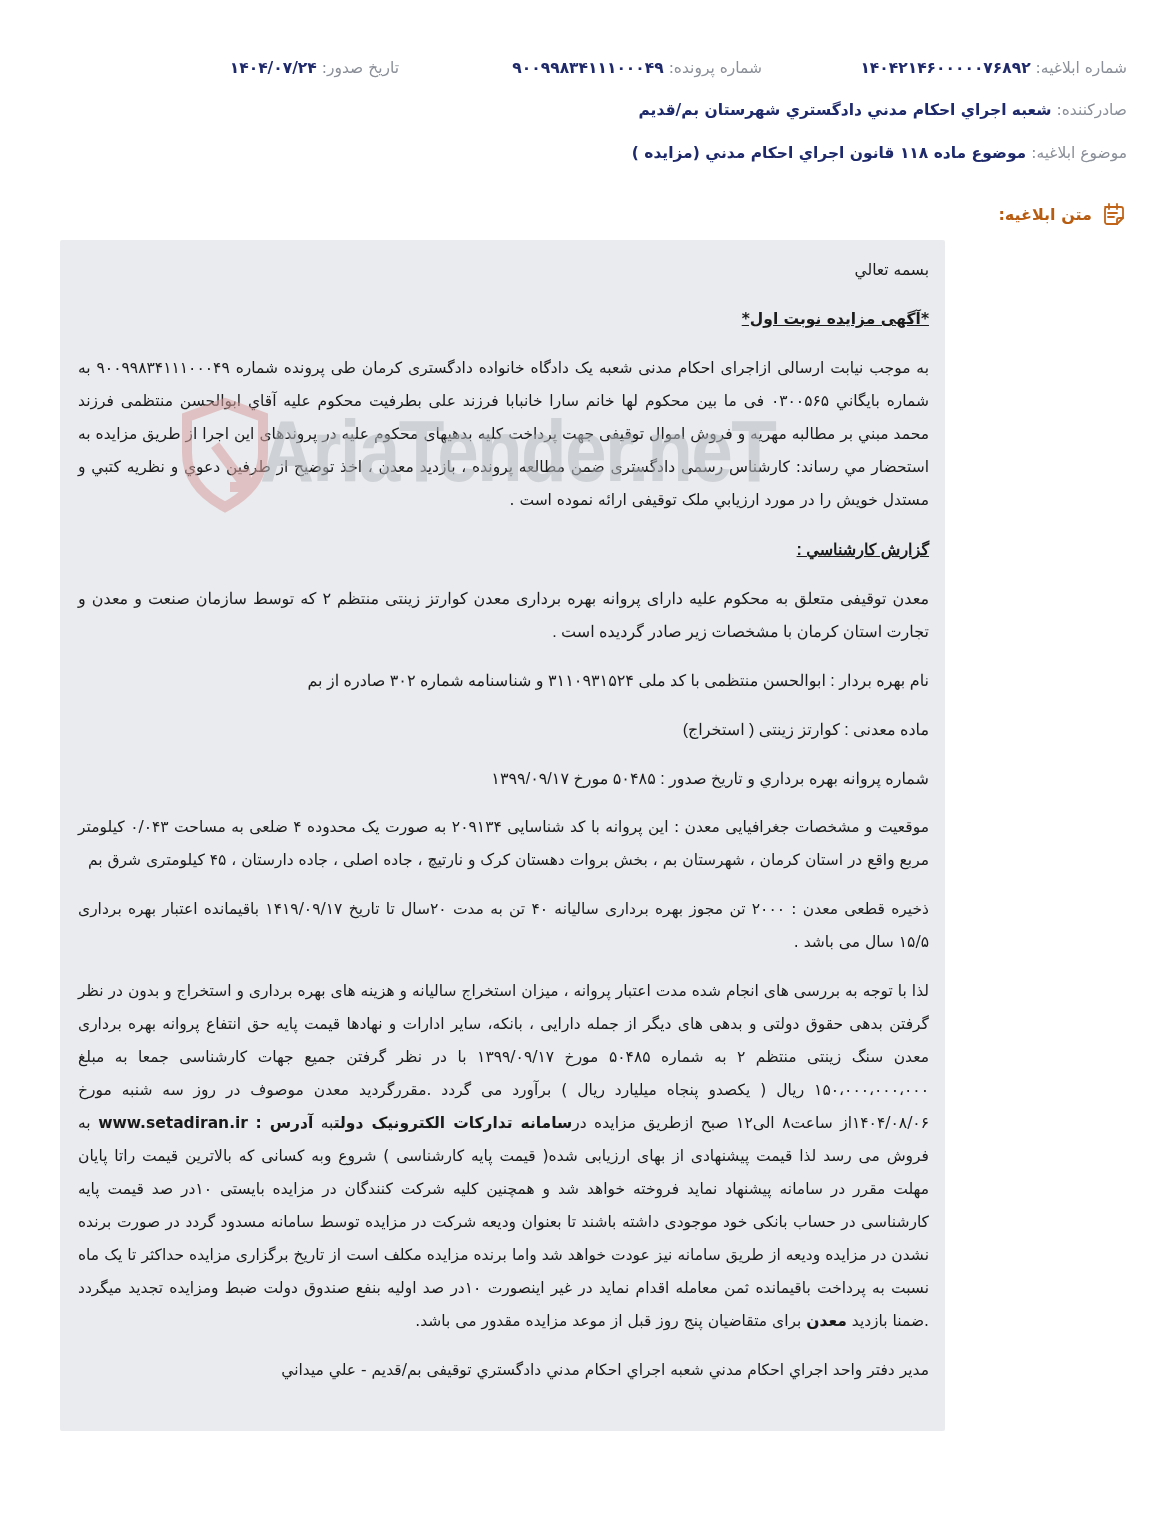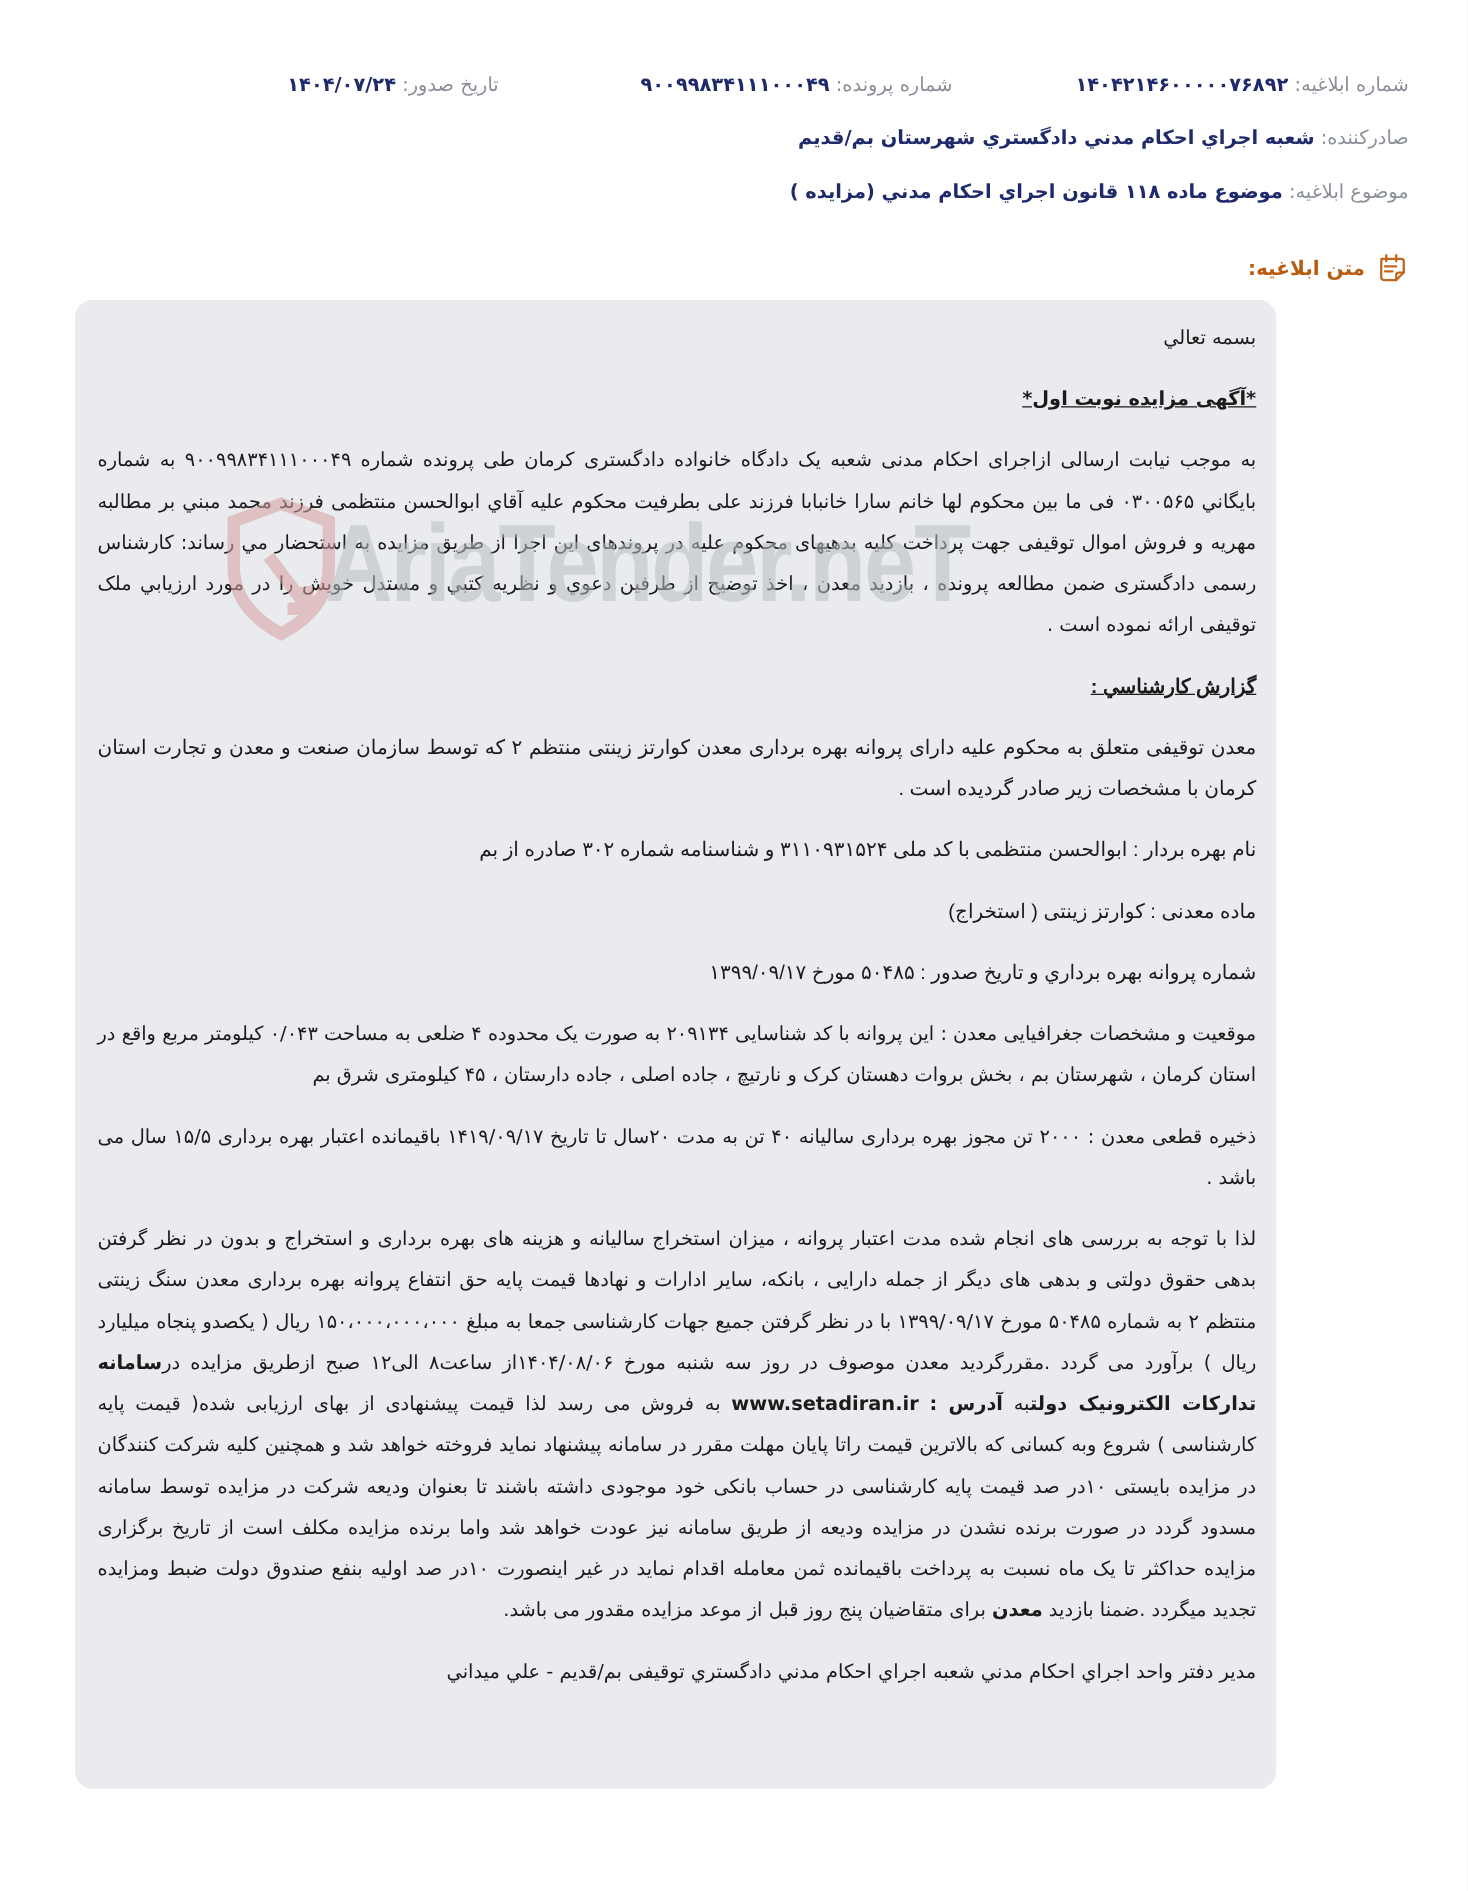--- a/index.html
+++ b/index.html
@@ -48,24 +48,24 @@
       color: #b85c12;
       font-weight: bold;
       font-size: 16px;
     }
     .section-title svg { display: block; }
 
     .content-box {
       position: absolute;
       top: 240px;
       left: 60px;
-      width: 961px;
+      width: 885px;
       height: 1191px;
       background: #e9ebee;
-      border-radius: 14px;
+      border-radius: 2px;
     }
     .content-inner {
       position: absolute;
       top: 14px;
       right: 16px;
       left: 18px;
       direction: rtl;
       text-align: justify;
       font-size: 15.5px;
       line-height: 33px;

